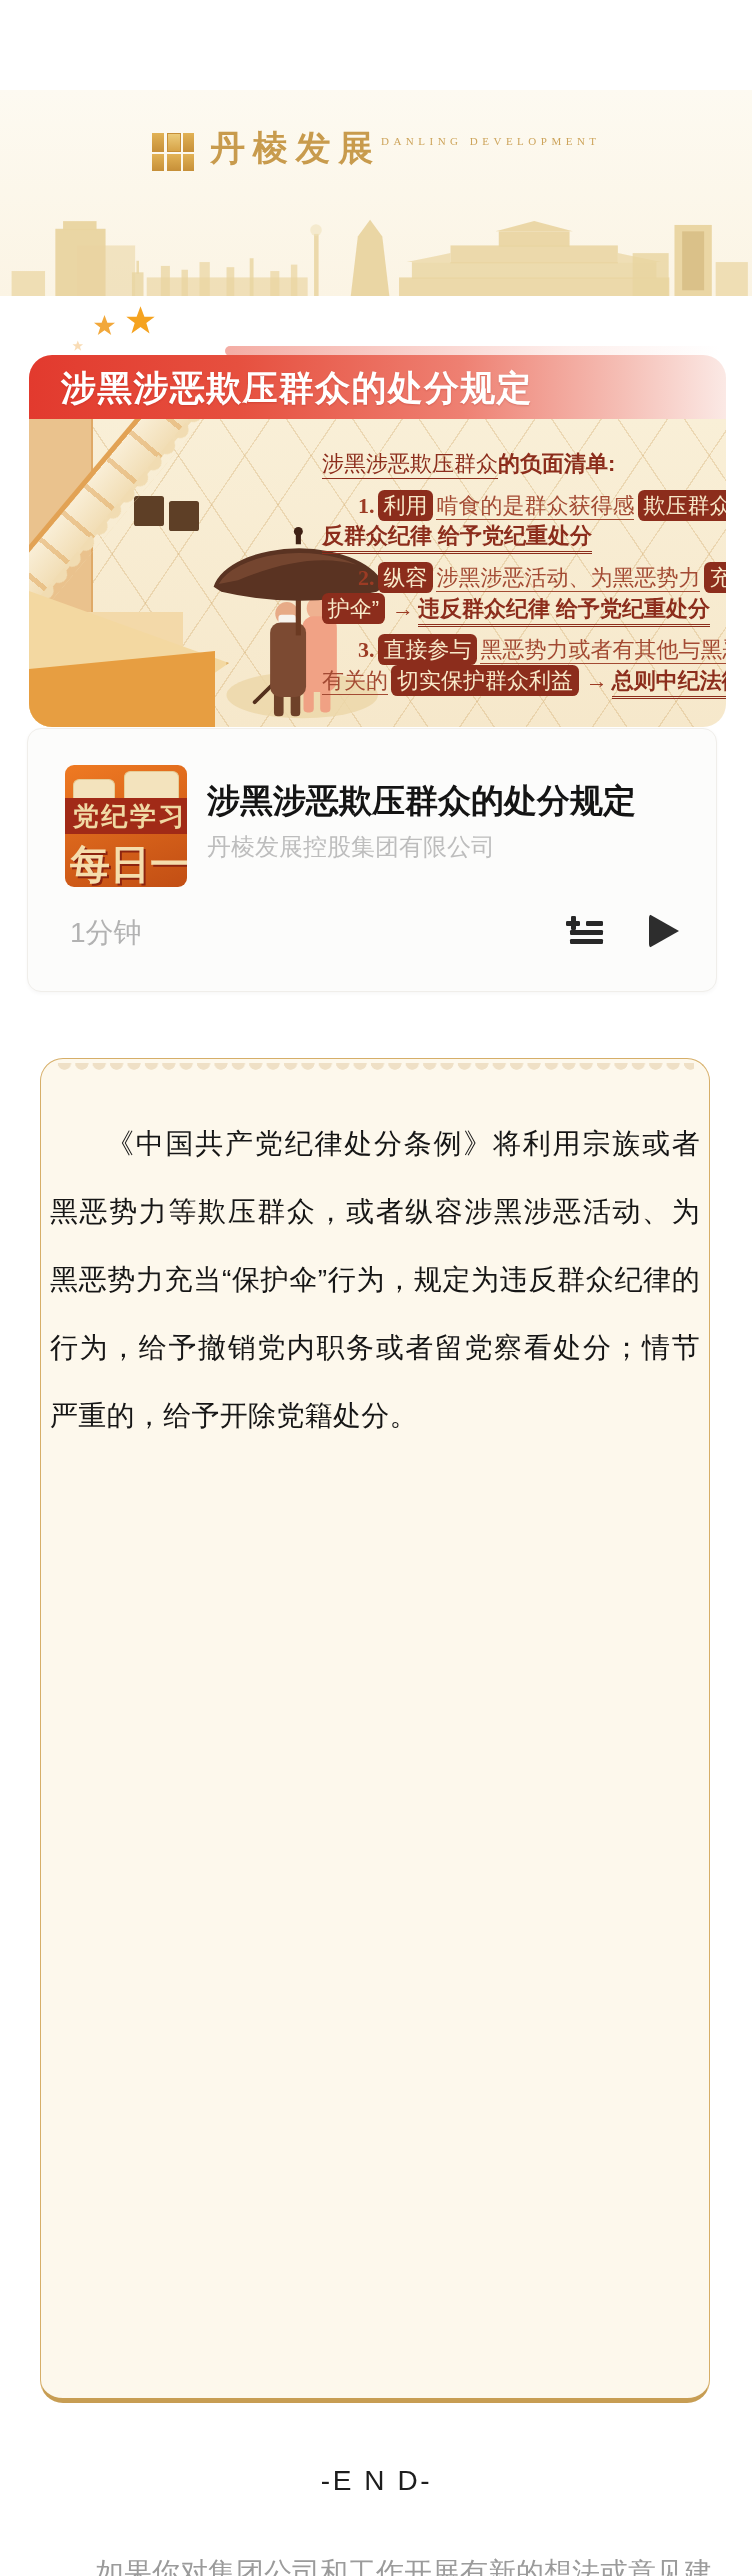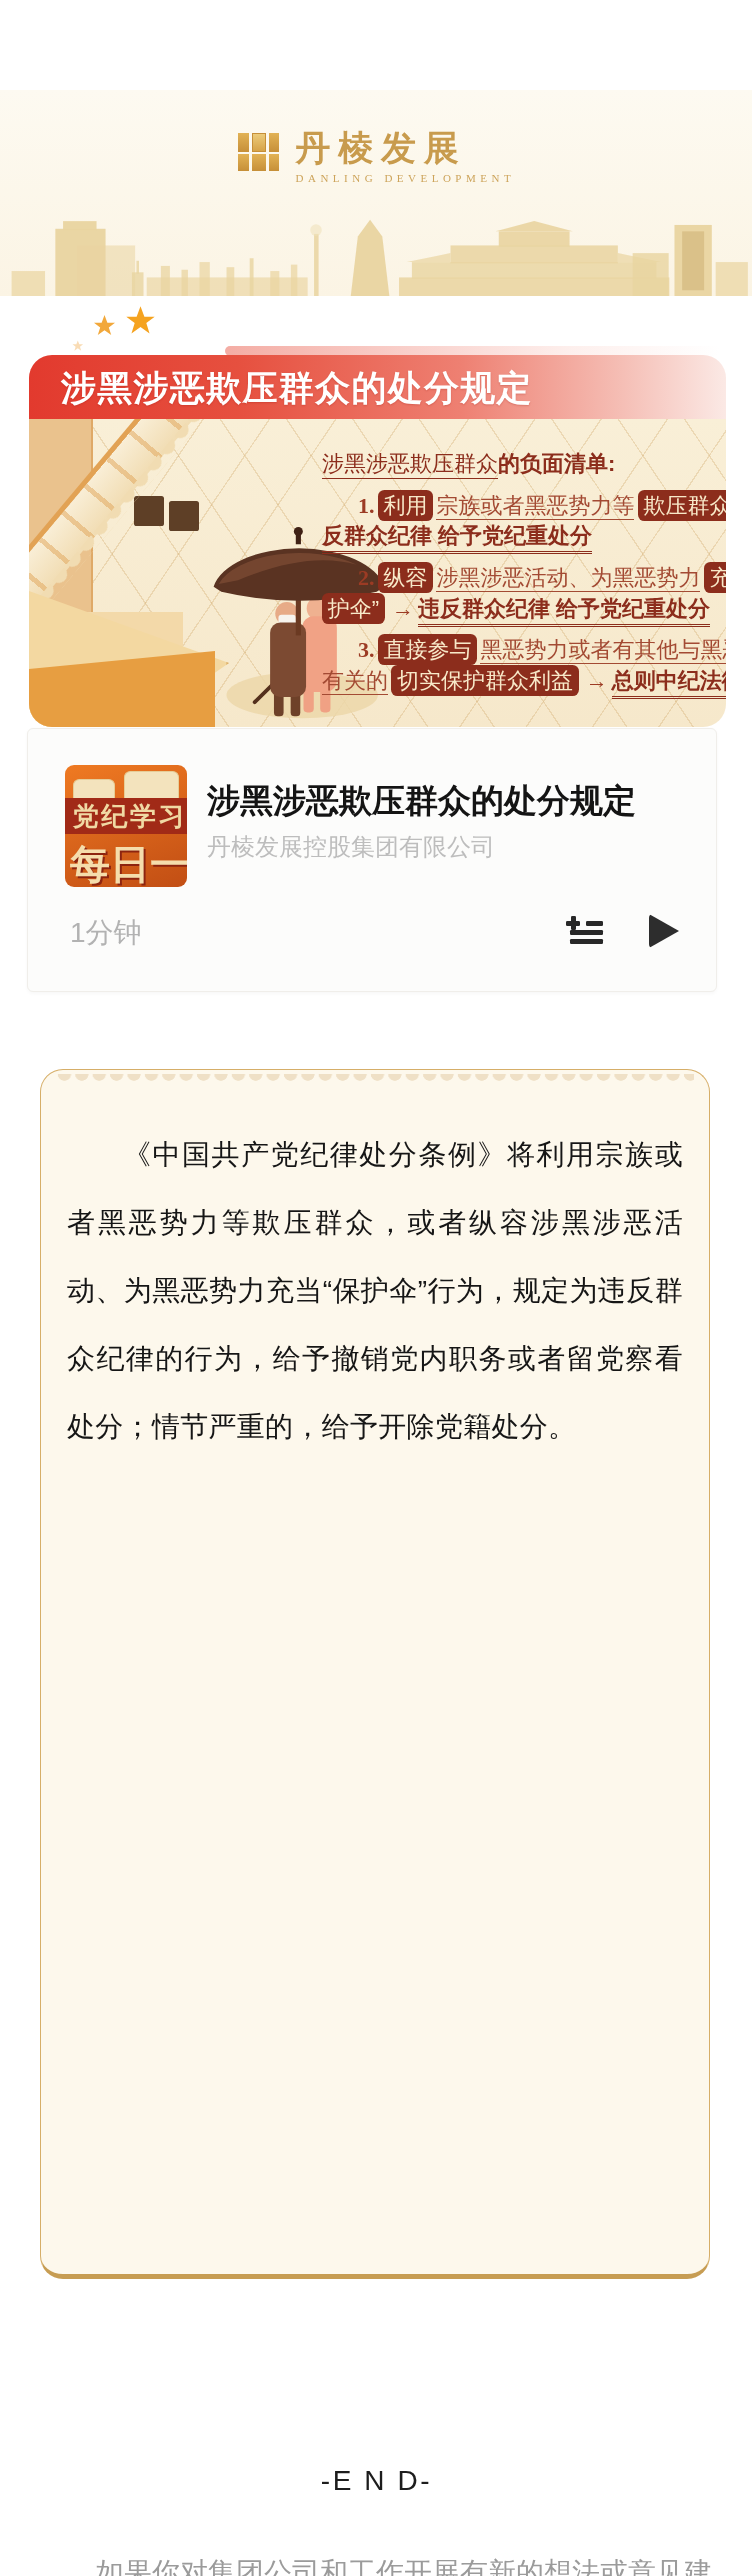--- a/index.html
+++ b/index.html
@@ -8,21 +8,21 @@
 
   
   .header-band{position:absolute;left:0;top:90px;width:753px;height:206px;
                background:linear-gradient(#fdfaf1,#fbf4e4);}
   .brand{position:absolute;left:0;top:40px;width:753px;display:flex;justify-content:center;
          align-items:flex-start;gap:16.7px;}
   .logo{width:41px;height:41px;margin-top:2.6px;display:grid;
         grid-template-columns:11.6px 14px 10.3px;grid-template-rows:19.3px 16.7px;gap:2.6px;}
   .logo div{background:linear-gradient(#e2b255,#c68f38);}
   .logo .mid{background:linear-gradient(#eccB7a,#d6a348);border:1.9px solid #c68f38;}
-  .brand-txt{display:flex;flex-direction:column;}
+  .brand-txt{display:flex;flex-direction:row;}
   .brand-cn{font-family:"Liberation Serif",serif;font-size:35px;font-weight:700;
             color:#c89b4d;letter-spacing:7.7px;line-height:37px;}
   .brand-en{font-family:"Liberation Serif",serif;font-size:11px;color:#cda45b;
             letter-spacing:4.5px;margin-top:5.1px;}
   .skyline{position:absolute;left:0;bottom:0;width:753px;height:80px;}
 
   
   .star{position:absolute;}
 
   
@@ -66,21 +66,21 @@
   .seg-hl{display:inline-block;background:#8c2d1c;color:#f8e9c9;border-radius:6.4px;
           padding:0.6px 5.8px;margin:0 3.2px;font-weight:400;}
   .seg-u{border-bottom:1.3px solid #a34a33;padding-bottom:1.9px;}
   .seg-ub{font-weight:400;color:#8c2d1c;border-bottom:1.9px solid #8c2d1c;padding-bottom:1.9px;}
   .seg-res{font-weight:700;color:#8c2d1c;border-bottom:3.2px double #8c2d1c;padding-bottom:3px;}
   .seg-num{color:#9c3b24;font-family:"Liberation Serif",serif;font-weight:700;}
   .seg-arrow{color:#9c3b24;font-weight:700;margin:0 3.9px;}
 
   
   .audio{position:absolute;left:27px;top:728px;width:688px;height:262px;background:#fcfcfb;
-         border:0.6px solid #f0eeea;border-radius:6px;box-shadow:0 1.3px 3.9px rgba(0,0,0,.03);}
+         border:0.6px solid #f0eeea;border-radius:14px;box-shadow:0 1.3px 3.9px rgba(0,0,0,.03);}
   .thumb{position:absolute;left:37px;top:36px;width:122px;height:122px;border-radius:9px;
          overflow:hidden;background:linear-gradient(160deg,#ef7a22,#c24e14);}
   .tab{position:absolute;background:#f3e3bd;border:1.3px solid #e6cd97;border-bottom:none;
        border-radius:6.4px 6.4px 0 0;}
   .thumb-band{position:absolute;left:0;top:33px;width:129px;height:36px;background:#a12a17;
        color:#f0d9a4;font-size:26px;font-weight:700;letter-spacing:2.6px;line-height:36px;
        padding-left:7.7px;white-space:nowrap;overflow:hidden;}
   .thumb-big{position:absolute;left:5.1px;top:72px;width:122px;color:#f5ddac;font-size:40px;
        font-weight:800;white-space:nowrap;overflow:hidden;text-shadow:1.9px 1.9px 0 #8d2410;}
   .audio-title{position:absolute;left:179px;top:50px;width:495px;font-size:33px;font-weight:700;
@@ -92,23 +92,23 @@
   .pl-ph{left:0;top:5.1px;width:14px;height:4.5px;}
   .pl-pv{left:5.1px;top:0;width:4.5px;height:14px;}
   .pl-b1{left:20px;top:5.1px;width:16.7px;height:4.5px;}
   .pl-b2{left:3.9px;top:14px;width:33px;height:4.5px;}
   .pl-b3{left:3.9px;top:23px;width:33px;height:4.5px;}
   .play-btn{position:absolute;left:621px;top:185px;width:0;height:0;cursor:pointer;
        border-top:17.4px solid transparent;border-bottom:17.4px solid transparent;
        border-left:30px solid #2d2d2d;border-radius:3.9px;}
 
   
-  .article{position:absolute;left:40px;top:1058px;width:670px;height:1210px;box-sizing:border-box;
+  .article{position:absolute;left:40px;top:1058px;width:670px;height:1345px;box-sizing:border-box;
        background:#fdf8ec;border:1.9px solid #d6ae68;border-bottom:5.8px solid #c79d53;
-       border-radius:23px;padding:51px 26px 39px;overflow:hidden;margin-top:11px;}
+       border-radius:23px;padding:51px 9px 39px;overflow:hidden;}
   .article .deco{position:absolute;left:15.4px;right:15.4px;top:3.9px;height:14px;opacity:.35;
        background:radial-gradient(circle at 8.4px 0,rgba(203,162,100,.8) 6.4px,transparent 7px);
        background-size:17.4px 14px;background-repeat:repeat-x;}
   .article p{margin:0;font-size:28px;line-height:68px;color:#161616;text-align:justify;
        text-indent:2em;letter-spacing:0.3px;}
 
   
   .end-mark{position:absolute;left:0;top:2465px;width:753px;text-align:center;font-size:28px;
        color:#1d1d1d;font-weight:500;letter-spacing:2.6px;}
   .teaser{position:absolute;left:40px;top:2552px;width:673px;font-size:28px;line-height:42px;
@@ -208,21 +208,21 @@
       <path d="M32,96 A135,72 0 0 1 298,96 L286,104 Q165,132 44,104 Z" fill="#5a3322"></path>
       <path d="M40,92 A130,66 0 0 1 255,62 Q180,40 70,86 Z" fill="#7a4a33" opacity=".8"></path>
       <rect x="160" y="10" width="8" height="20" fill="#3f2115"></rect>
       <circle cx="164" cy="10" r="7" fill="#3f2115"></circle>
     </svg>
 
     <div class="ill-line ill-title" style="left:293px;top:30px">
       <span class="seg-ub">涉黑涉恶欺压群众</span><span>的负面清单:</span>
     </div>
     <div class="ill-line" style="left:329px;top:71px">
-      <span class="seg-num">1.</span><span class="seg-hl">利用</span><span class="seg-u">宗族或者黑恶势力等</span><span class="seg-hl">欺压群众</span>
+      <span class="seg-num">1.</span><span class="seg-hl">利用</span><span class="seg-u">啃食的是群众获得感</span><span class="seg-hl">欺压群众</span>
     </div>
     <div class="ill-line" style="left:293px;top:102px">
       <span class="seg-res">反群众纪律 给予党纪重处分</span>
     </div>
     <div class="ill-line" style="left:329px;top:143px">
       <span class="seg-num">2.</span><span class="seg-hl">纵容</span><span class="seg-u">涉黑涉恶活动、为黑恶势力</span><span class="seg-hl">充当“保</span>
     </div>
     <div class="ill-line" style="left:293px;top:174px">
       <span class="seg-hl" style="margin-left:0">护伞”</span><span class="seg-arrow">→</span><span class="seg-res">违反群众纪律 给予党纪重处分</span>
     </div>

